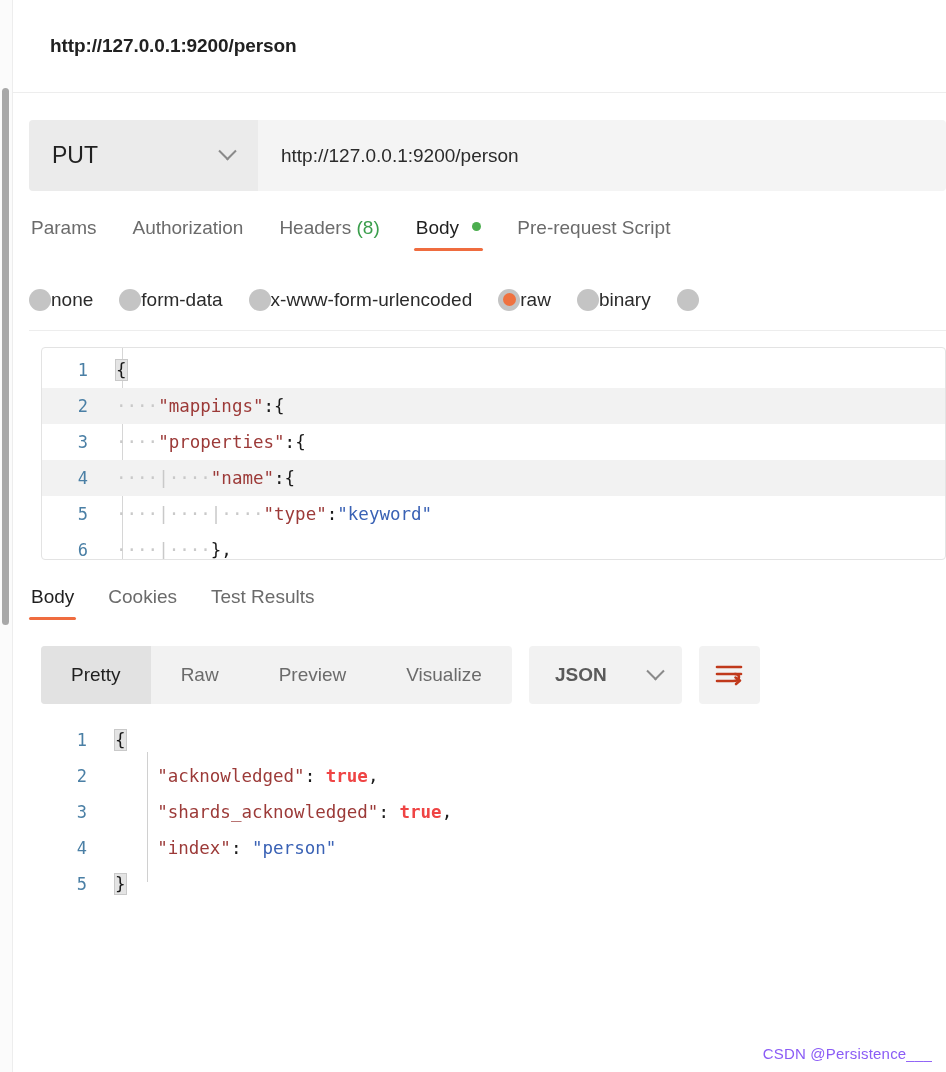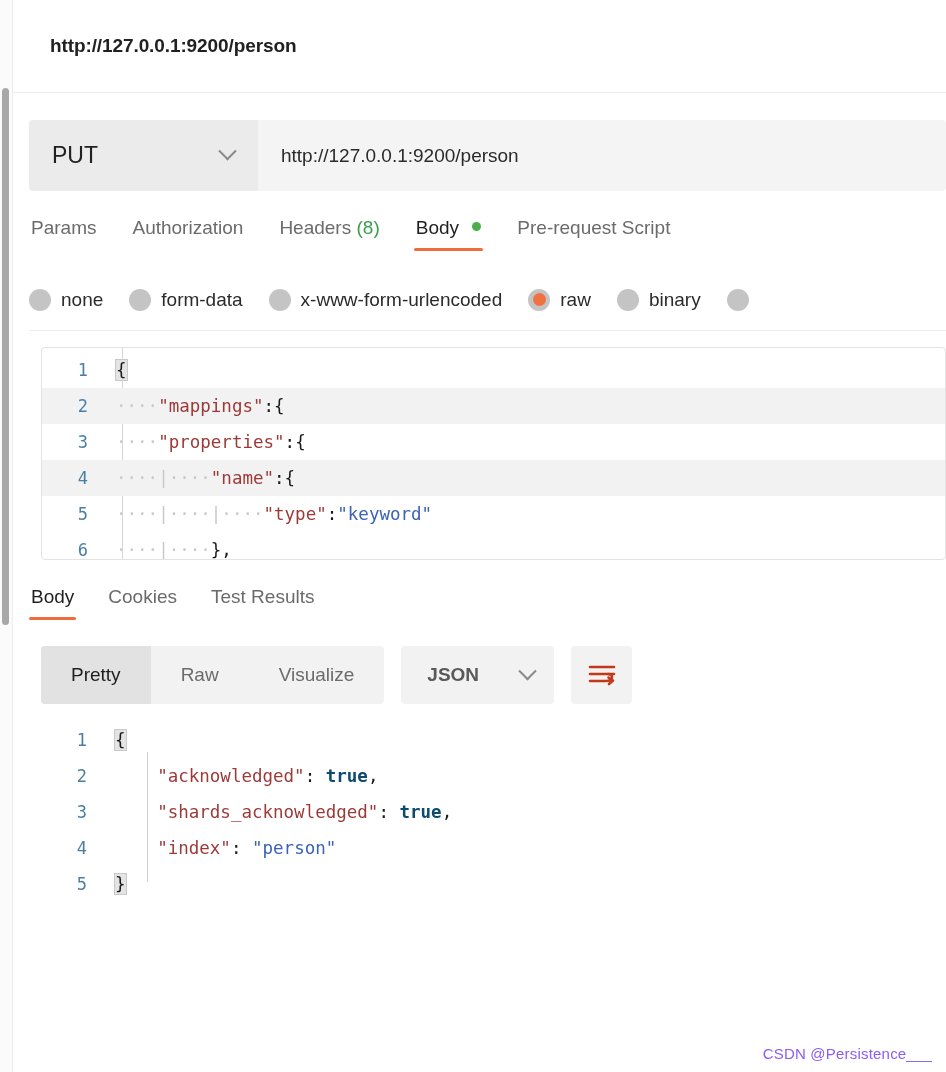--- a/index.html
+++ b/index.html
@@ -137,21 +137,20 @@
     gap: 26px;
     font-size: 19px;
     color: #2b2b2b;
     border-bottom: 1px solid #ededed;
     width: 917px;
     overflow: hidden;
   }
   .radio-opt {
     display: flex;
     align-items: center;
-    gap: 10px;
     white-space: nowrap;
   }
   .radio-dot {
     width: 22px; height: 22px;
     border-radius: 50%;
     background: #c4c4c4;
     flex: 0 0 auto;
     display: flex;
     align-items: center;
     justify-content: center;
@@ -184,21 +183,21 @@
     flex: 0 0 auto;
     font-size: 17px;
   }
   .code {
     position: relative;
     white-space: pre;
     flex: 1;
   }
   .tok-key { color: #9c3a38; }
   .tok-str { color: #3a62b5; }
-  .tok-bool { color: #0c4a6e; font-weight: bold; }
+  .tok-bool { color: #ef4444; font-weight: bold; }
   .tok-punc { color: #1a1a1a; }
   .brace-hl {
     background: #e4e4e4;
     outline: 1px solid #c9c9c9;
   }
   .ind {
     color: #c9c9c9;
     letter-spacing: 0;
   }
 
@@ -440,20 +439,23 @@
 
   <div class="viewer-bar">
     <div class="seg-group">
       <div class="seg active">
         <span>Pretty</span>
       </div>
       <div class="seg">
         <span>Raw</span>
       </div>
       <div class="seg">
+        <span>Preview</span>
+      </div>
+      <div class="seg">
         <span>Visualize</span>
       </div>
     </div>
 
     <div class="json-select">
       <span>JSON</span>
       <span class="chev"></span>
     </div>
 
     <div class="wrap-btn">

